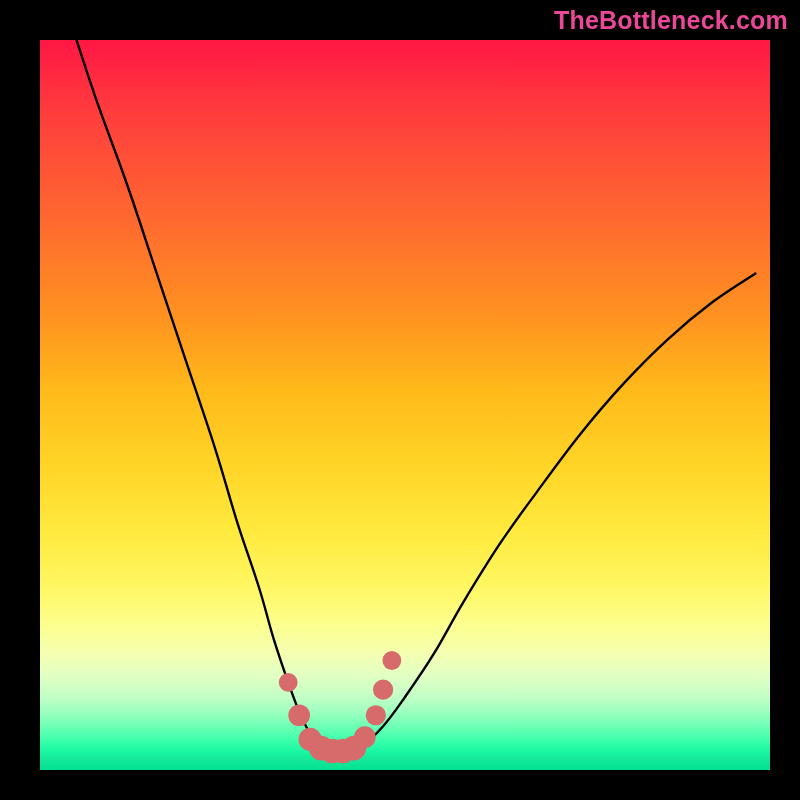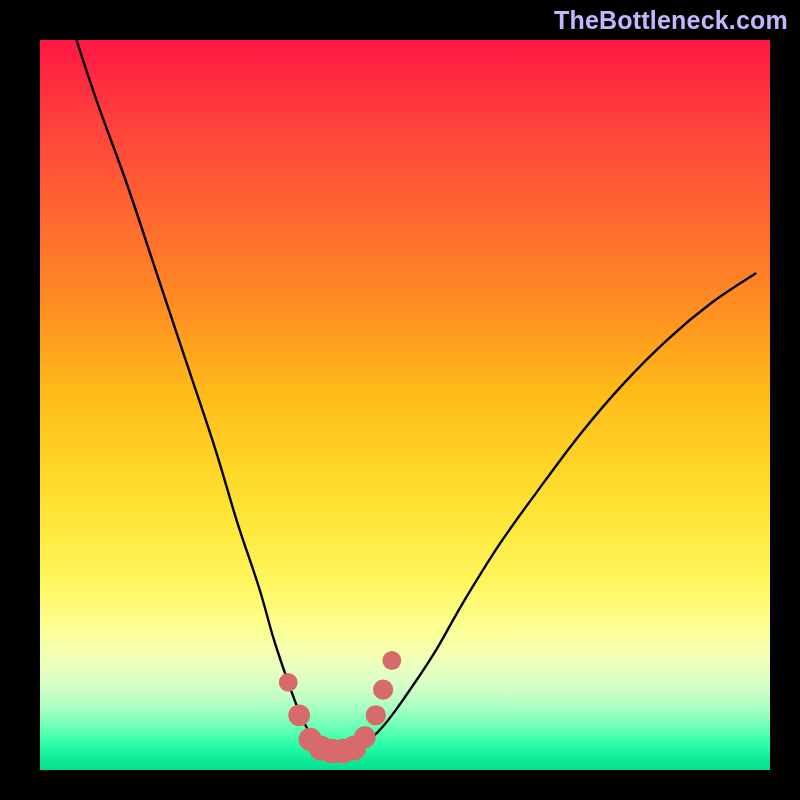--- a/index.html
+++ b/index.html
@@ -44,21 +44,21 @@
       #16e99a 98.5%,
       #00e191 100%);
   }
   .watermark {
     position: absolute;
     top: 6px;
     right: 12px;
     font-family: Arial, Helvetica, sans-serif;
     font-size: 25px;
     font-weight: 600;
-    color: #c4b5fd;
+    color: #ec4899;
     letter-spacing: 0.2px;
     user-select: none;
   }
   svg.curve {
     position: absolute;
     left: 40px;
     top: 40px;
     width: 730px;
     height: 730px;
     overflow: visible;

